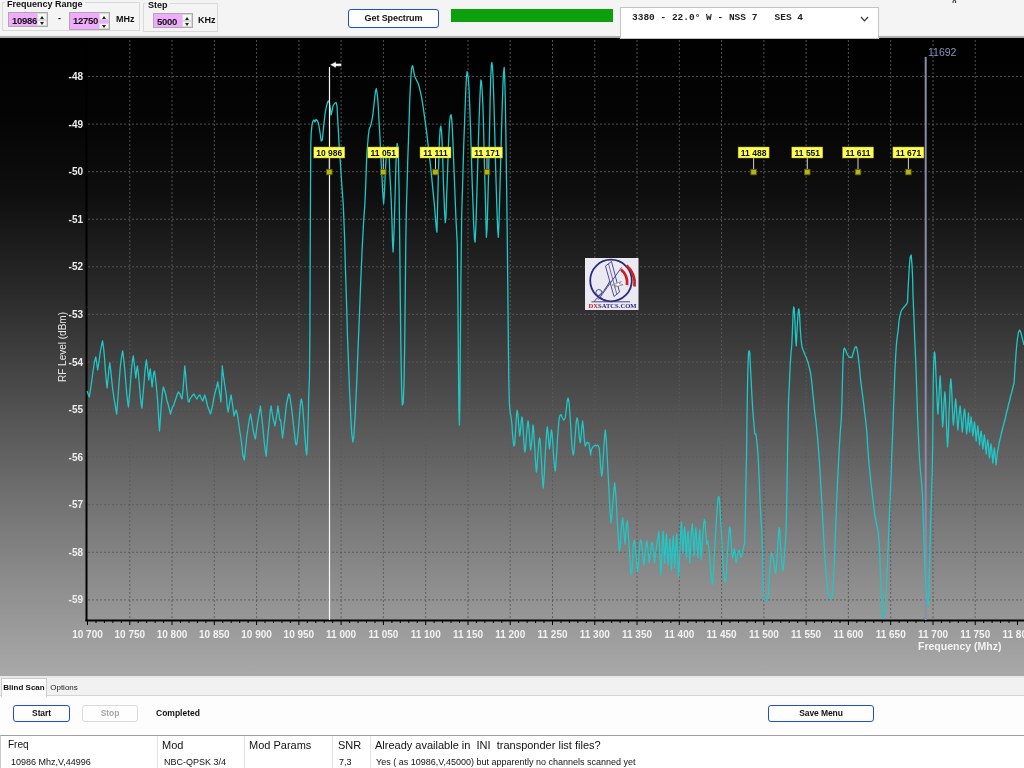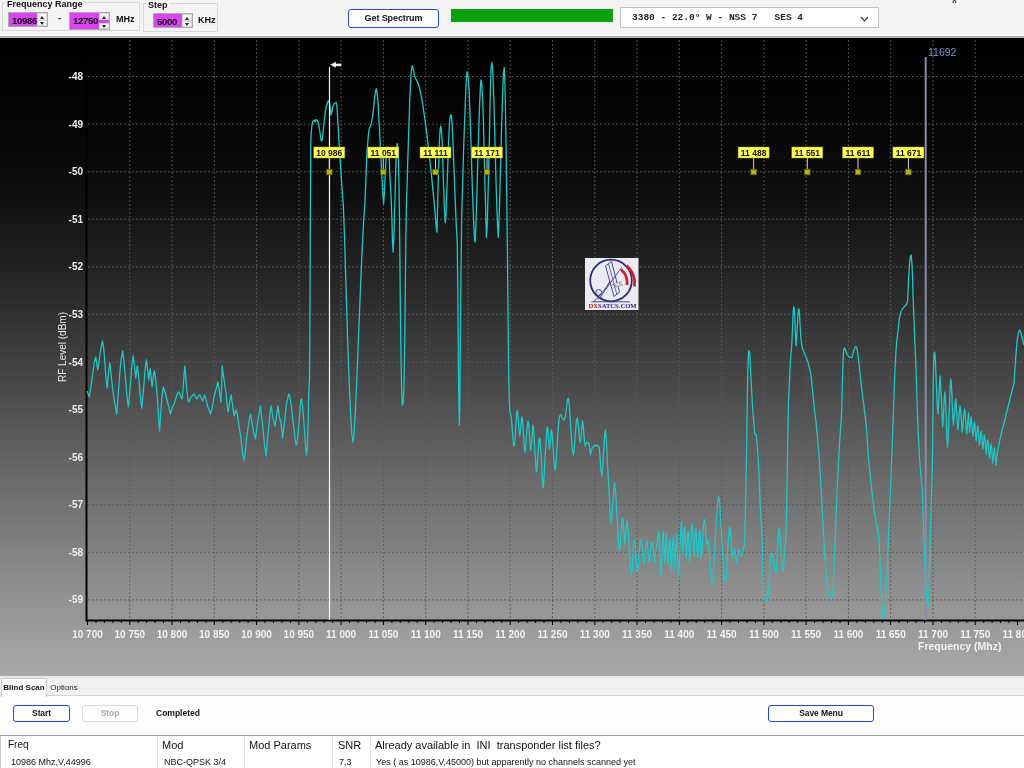--- a/index.html
+++ b/index.html
@@ -6,21 +6,21 @@
 html,body { width:1024px; height:768px; overflow:hidden; background:#fff;
   font-family:"Liberation Sans", sans-serif; }
 #page { position:relative; width:1024px; height:768px; }
 
 
 #toolbar { position:absolute; left:0; top:0; width:1024px; height:38px;
   background:#f4f4f4; border-bottom:2px solid #aeaeae; z-index:5; }
 .group { position:absolute; border:1px solid #d9d9d9; }
 .glabel { position:absolute; top:-4px; left:2px; background:#f4f4f4; padding:0 2px;
   font-size:9px; font-weight:700; color:#111; line-height:10px; white-space:nowrap; }
-.spin { position:absolute; background:#d946ef; border:1px solid #ababab; }
+.spin { position:absolute; background:#f0abfc; border:1px solid #ababab; }
 .spin .val { position:absolute; left:3px; top:2px; font-size:9.5px; font-weight:700; color:#111; letter-spacing:-0.3px; }
 .spin .btns { position:absolute; right:0px; top:0px; width:10px; height:100%; }
 .spin .btns .b { position:absolute; left:0; width:10px; height:6.5px; background:#f6f6f6; border:0.5px solid #d8d8d8; }
 .spin .btns .b:after { content:""; position:absolute; left:2.4px; width:0; height:0;
   border-left:2.6px solid transparent; border-right:2.6px solid transparent; }
 .spin .btns .up:after { top:1.6px; border-bottom:3.4px solid #222; }
 .spin .btns .dn:after { top:1.6px; border-top:3.4px solid #222; }
 .lab { position:absolute; font-size:9px; font-weight:700; color:#111; }
 .btn { position:absolute; background:#fefefe; border:1px solid #1d4ed8; border-radius:3px;
   font-size:9px; font-weight:700; color:#111; text-align:center; letter-spacing:-0.1px; }
@@ -60,21 +60,21 @@
           </div>
     </div>
     <div class="lab" style="left:54px;top:11px;">KHz</div>
   </div>
 
 
   <div class="btn" style="left:348px;top:9px;width:91px;height:19px;line-height:17px;">Get Spectrum</div>
 
   <div style="position:absolute;left:451px;top:9px;width:162px;height:13px;background:#0ca10c;"></div>
 
-  <div style="position:absolute;left:620px;top:7px;width:259px;height:21px;background:#fff;border:1px solid #c3c3c3;">
+  <div style="position:absolute;left:620px;top:7px;width:259px;height:32px;background:#fff;border:1px solid #c3c3c3;">
     <div style="position:absolute;left:11px;top:4px;font-family:'Liberation Mono',monospace;
       font-size:9.5px;font-weight:700;color:#222;">3380 - 22.0° W - NSS 7&nbsp;&nbsp;&nbsp;SES 4</div>
     <svg style="position:absolute;right:9px;top:8px;" width="9" height="6" viewBox="0 0 9 6">
       <path d="M1 1 L4.5 4.8 L8 1" stroke="#333" stroke-width="1.2" fill="none"></path>
         </svg>
   </div>
   <div style="position:absolute;left:950px;top:0px;width:14px;height:3px;color:#222;font-size:7px;line-height:3px;overflow:hidden;font-weight:700;">ˇo</div>
 </div>
 
 <svg id="chart" width="1024" height="768" viewBox="0 0 1024 768" style="position:absolute;left:0;top:0;z-index:1;" xmlns="http://www.w3.org/2000/svg">

